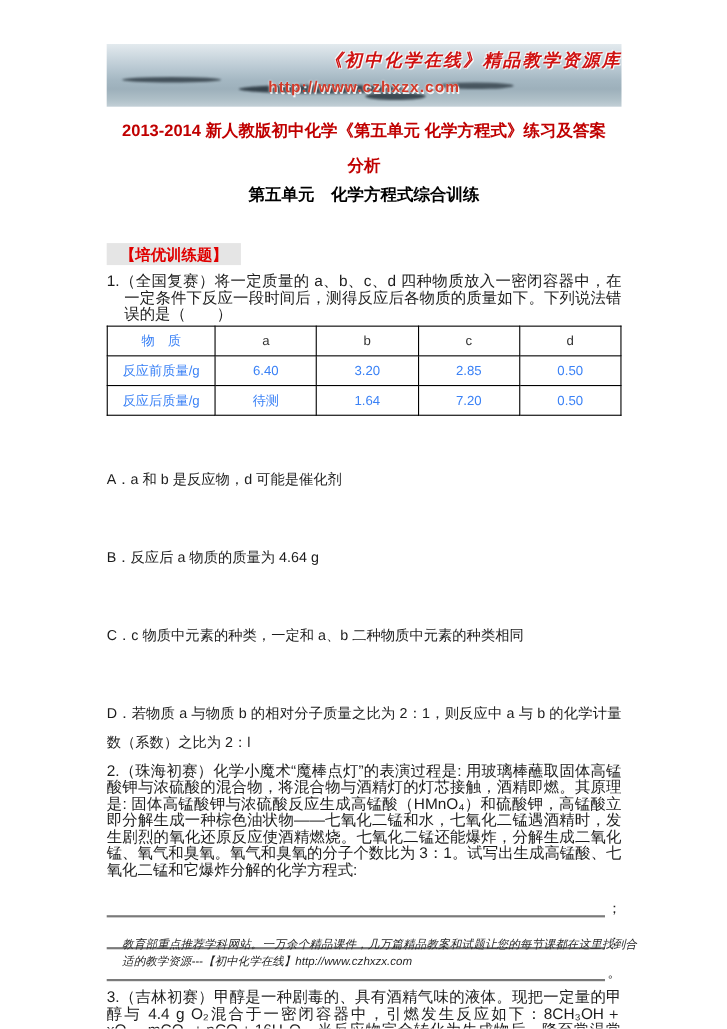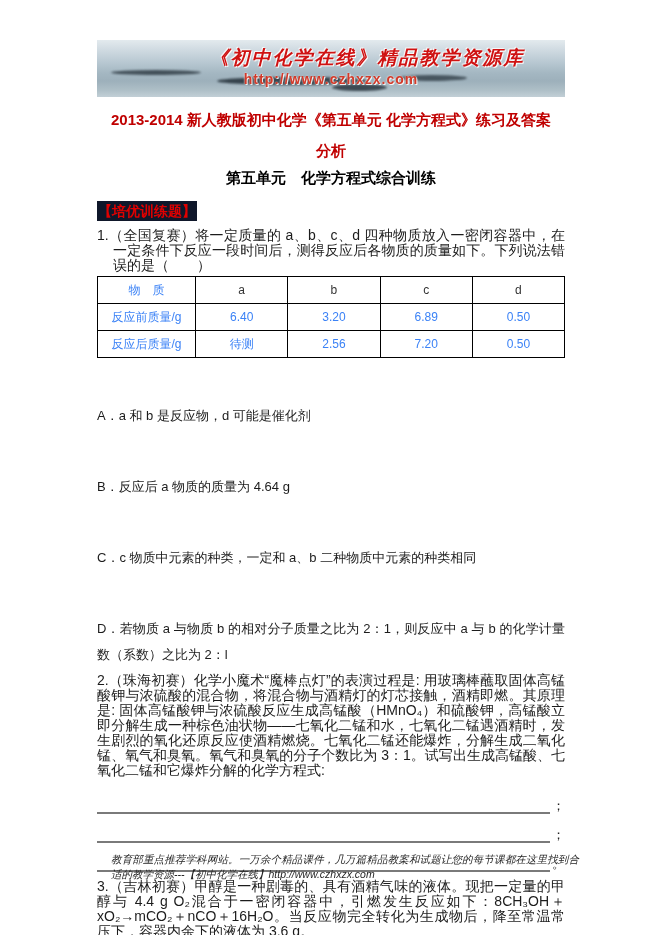--- a/index.html
+++ b/index.html
@@ -22,44 +22,43 @@
     background:
       radial-gradient(ellipse at 75% 100%, #5d7280 0%, transparent 62%),
       radial-gradient(ellipse at 35% 100%, #72ululu 0%, transparent 55%);
   }
   .island { position:absolute; background:#232f38; border-radius:50%; filter:blur(1px); }
   .isl-a { left:14px;  bottom:22px; width:90px;  height:5px; opacity:.75; }
   .isl-b { left:120px; bottom:12px; width:150px; height:8px; opacity:.85; }
   .isl-c { left:300px; bottom:16px; width:70px;  height:6px; opacity:.7; }
   .isl-d { left:235px; bottom:6px;  width:55px;  height:7px; opacity:.8; }
   .banner-title {
-    position:absolute; top:5px; left:0; width:100%; text-align:center; z-index:3;
-    color:#cf1212; font-weight:bold; font-style:italic; font-size:19px; letter-spacing:2px;
+    position:absolute; top:5px; left:0; width:100%; text-align:right; z-index:3;
+    color:#cf1212; font-weight:bold; font-style:italic; font-size:16px; letter-spacing:2px;
     text-shadow:0 0 2px #fff,1px 1px 0 rgba(255,255,255,.9),-1px -1px 0 rgba(255,255,255,.7);
     white-space:nowrap;
-    margin-left:36px;
   }
   .banner-url {
     position:absolute; top:31px; left:0; width:100%; text-align:center; z-index:3;
     color:#d23a2a; font-weight:bold; font-size:14px; letter-spacing:1px;
     text-shadow:0 0 2px #fff,1px 1px 0 rgba(255,255,255,.85);
   }
 
   
   .doc-title {
     margin-top:7px; text-align:center; color:#c00000; font-weight:bold;
     font-size:15px; line-height:31px;
   }
   .heading {
     text-align:center; color:#000; font-weight:bold; font-size:15px; line-height:23px;
   }
   .section-label-row { margin-top:12px; }
   .section-label {
-    display:inline-block; background:#0f172a; color:#e00000;
-    font-weight:bold; font-size:14px; line-height:20px; padding:0 1px;
+    display:inline-block; background:#e5e5e5; color:#e00000;
+    font-weight:bold; font-size:14px; line-height:20px; padding:0 12px;margin-top:20px;
   }
 
   
   .para { font-size:14px; line-height:15px; text-align:justify; }
   .q1-para { margin-top:7px; padding-left:16px; text-indent:-16px; }
   .q2-para { margin-top:5px; }
   .q3-para { margin-top:7px; }
   .q3-ask  { margin-top:0; text-align:center; }
 
   
@@ -121,27 +120,27 @@
         <td class="c0">物　质</td>
         <td class="lat">a</td>
         <td class="lat">b</td>
         <td class="lat">c</td>
         <td class="lat">d</td>
       </tr>
       <tr>
         <td class="c0">反应前质量/g</td>
         <td>6.40</td>
         <td>3.20</td>
-        <td>6.89</td>
+        <td>2.85</td>
         <td>0.50</td>
       </tr>
       <tr>
         <td class="c0">反应后质量/g</td>
         <td>待测</td>
-        <td>2.56</td>
+        <td>1.64</td>
         <td>7.20</td>
         <td>0.50</td>
       </tr>
     </tbody>
   </table>
 
   <div class="options">
     <div class="option">A．a 和 b 是反应物，d 可能是催化剂</div>
     <div class="option">B．反应后 a 物质的质量为 4.64 g</div>
     <div class="option">C．c 物质中元素的种类，一定和 a、b 二种物质中元素的种类相同</div>

